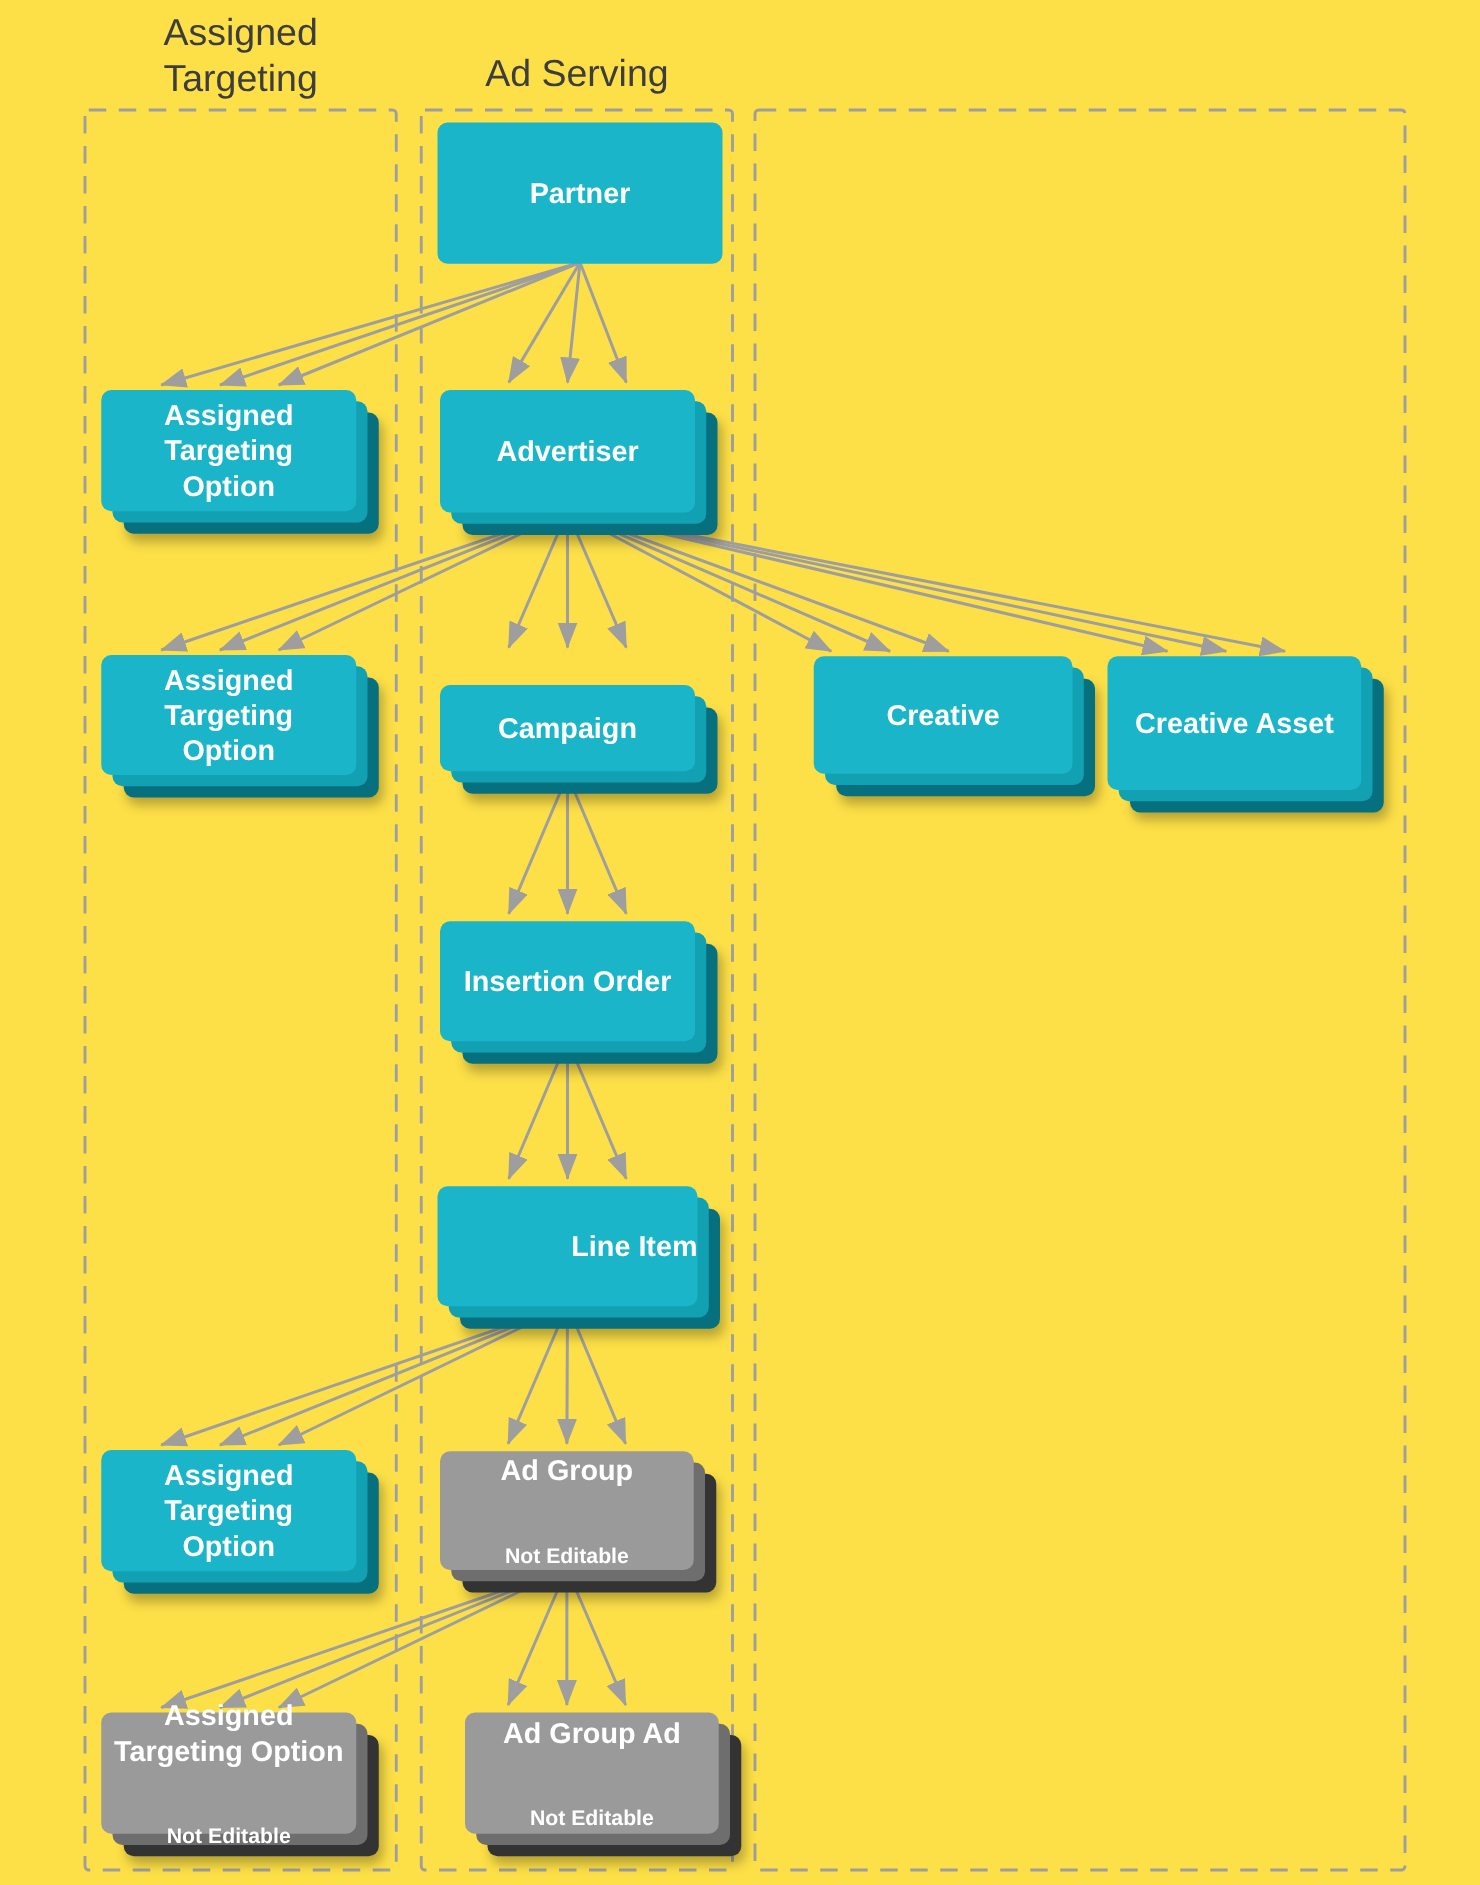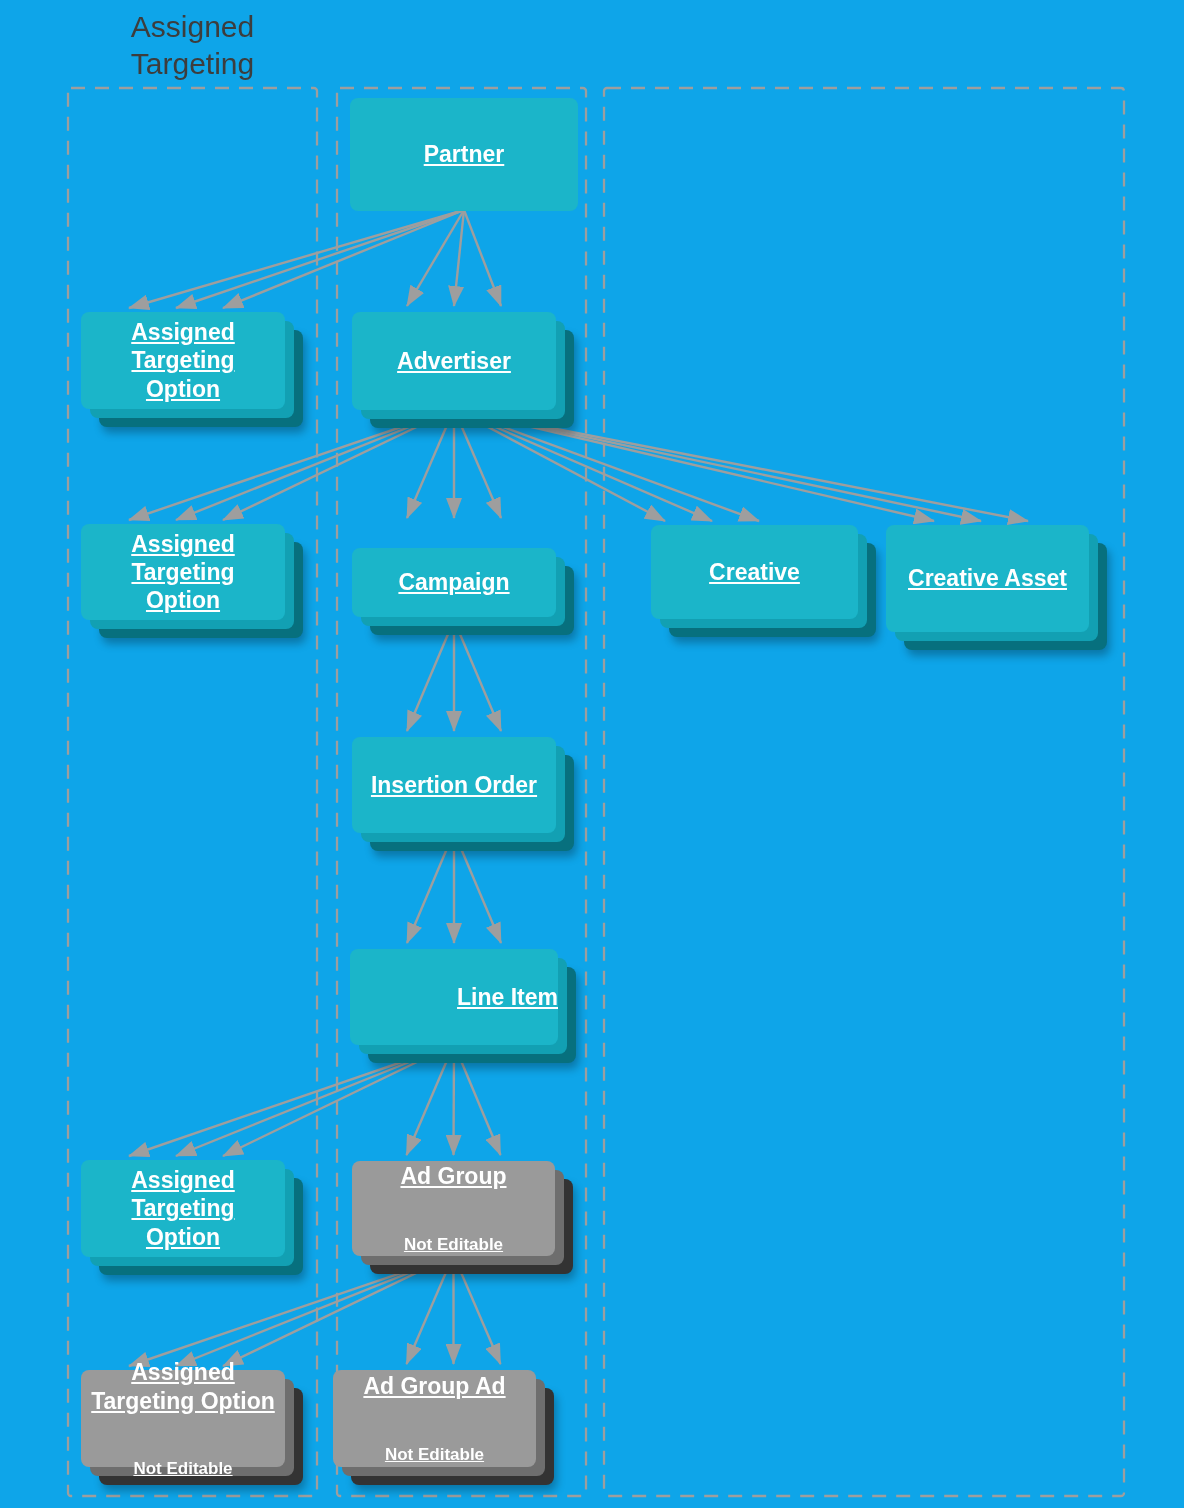--- a/index.html
+++ b/index.html
@@ -1,31 +1,31 @@
 <!DOCTYPE html>
 <html style="--node-face: #1BB5C9; --node-mid: #12A0B3; --node-dark: #07707E; --gray-face: #9A9A9A; --gray-mid: #6E6E6E; --gray-dark: #333333; --arrow: #9E9E9E; --col-border: #9E9E9E; --header-text: #3D3D3D; --node-text: #FFFFFF;"><head>
 <meta charset="utf-8">
 <style>
   html,body{margin:0;padding:0;background:#ffffff;}
   .canvas{
-    position:relative;width:1184px;height:1508px;background:#0ea5e9;overflow:hidden;
+    position:relative;width:1184px;height:1508px;background:#fde047;overflow:hidden;
     font-family:"Liberation Sans", sans-serif;
   }
   svg.arrow-layer{position:absolute;left:0;top:0;z-index:1;}
   .col-outline{fill:none;stroke:var(--col-border,#9e9e9e);stroke-width:2.3;stroke-dasharray:14 10;}
   .edge-line{stroke:var(--arrow,#9e9e9e);stroke-width:2.4;fill:none;}
   #arrmark path{fill:var(--arrow,#9e9e9e);}
   .col-header{
     position:absolute;text-align:center;color:var(--header-text,#3d3d3d);
     font-size:30px;line-height:37px;font-weight:400;white-space:pre-line;z-index:2;
   }
   .node{
     position:absolute;z-index:2;border-radius:8px;
     display:flex;flex-direction:column;align-items:center;justify-content:center;gap:14px;
-    color:var(--node-text,#ffffff);text-align:center;text-decoration:underline;
+    color:var(--node-text,#ffffff);text-align:center;
   }
   .node .label{font-size:23px;font-weight:700;line-height:1.22;white-space:pre-line;}
   .node .sublabel{font-size:17px;font-weight:700;}
   .node.editable{background:var(--node-face,#1bb5c9);}
   .node.editable.stacked{
     box-shadow:9px 9px 0 var(--node-mid,#12a0b3),18px 18px 0 var(--node-dark,#07707e),
                21px 24px 9px rgba(0,0,0,.28);
   }
   .node.not-editable{
     background:var(--gray-face,#9a9a9a);
@@ -83,20 +83,21 @@
         <line x1="453.5" y1="1255" x2="176" y2="1366" class="edge-line" marker-end="url(#arrmark)"></line>
         <line x1="453.5" y1="1255" x2="223" y2="1366" class="edge-line" marker-end="url(#arrmark)"></line>
         <line x1="453.5" y1="1255" x2="406.5" y2="1364" class="edge-line" marker-end="url(#arrmark)"></line>
         <line x1="453.5" y1="1255" x2="453.5" y2="1364" class="edge-line" marker-end="url(#arrmark)"></line>
         <line x1="453.5" y1="1255" x2="500.5" y2="1364" class="edge-line" marker-end="url(#arrmark)"></line>
       </g>
   </svg>
 
   <div class="col-header" style="left:68px;width:249px;top:8px;">Assigned
 Targeting</div>
+  <div class="col-header" style="left:337px;width:249px;top:41px;">Ad Serving</div>
 
   <div id="nodes">
       <div class="node editable single" style="left: 350px; top: 98px; width: 228px; height: 113px;">
         <div class="label">Partner</div>
       </div>
       <div class="node editable stacked" style="left: 81px; top: 312px; width: 204px; height: 97px;">
         <div class="label">Assigned
 Targeting
 Option</div>
       </div>
@@ -130,18 +131,18 @@
       </div>
       <div class="node not-editable stacked" style="left: 352px; top: 1161px; width: 203px; height: 95px;">
         <div class="label">Ad Group</div>
         <div class="sublabel">Not Editable</div>
       </div>
       <div class="node not-editable stacked" style="left: 81px; top: 1370px; width: 204px; height: 97px;">
         <div class="label">Assigned
 Targeting Option</div>
         <div class="sublabel">Not Editable</div>
       </div>
-      <div class="node not-editable stacked" style="left: 333px; top: 1370px; width: 203px; height: 97px;">
+      <div class="node not-editable stacked" style="left: 372px; top: 1370px; width: 203px; height: 97px;">
         <div class="label">Ad Group Ad</div>
         <div class="sublabel">Not Editable</div>
       </div>
     </div>
 </div>
 
 </body></html>

